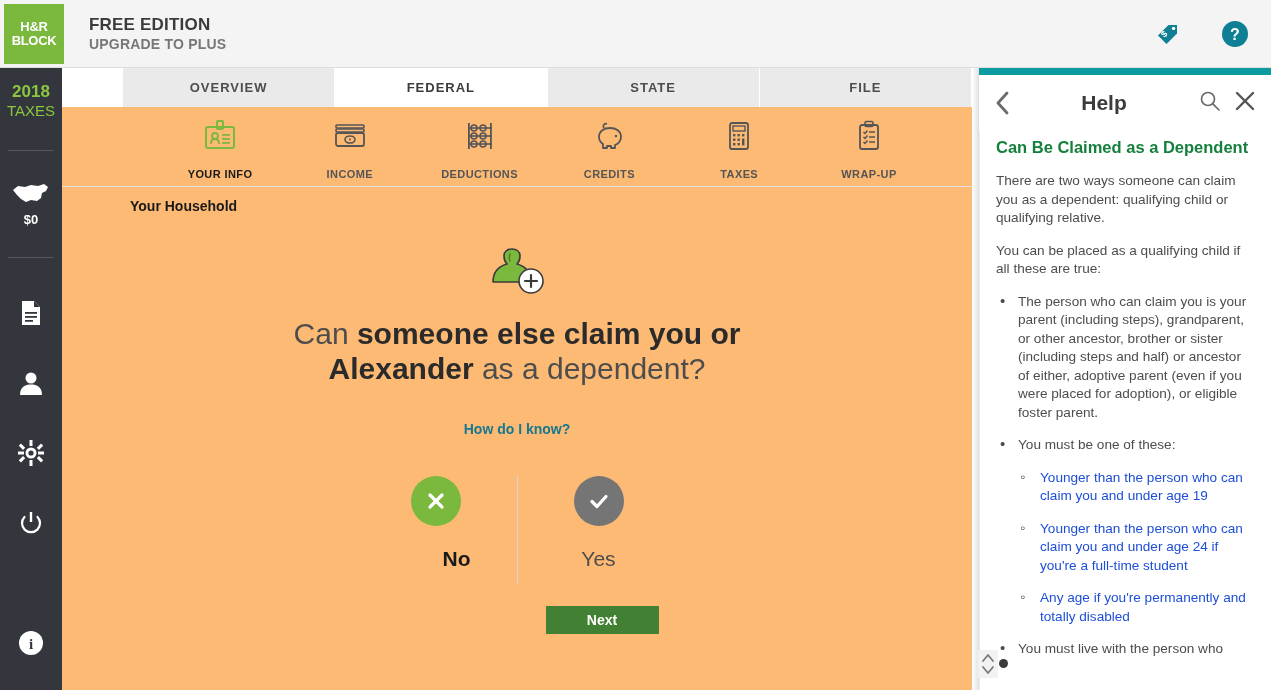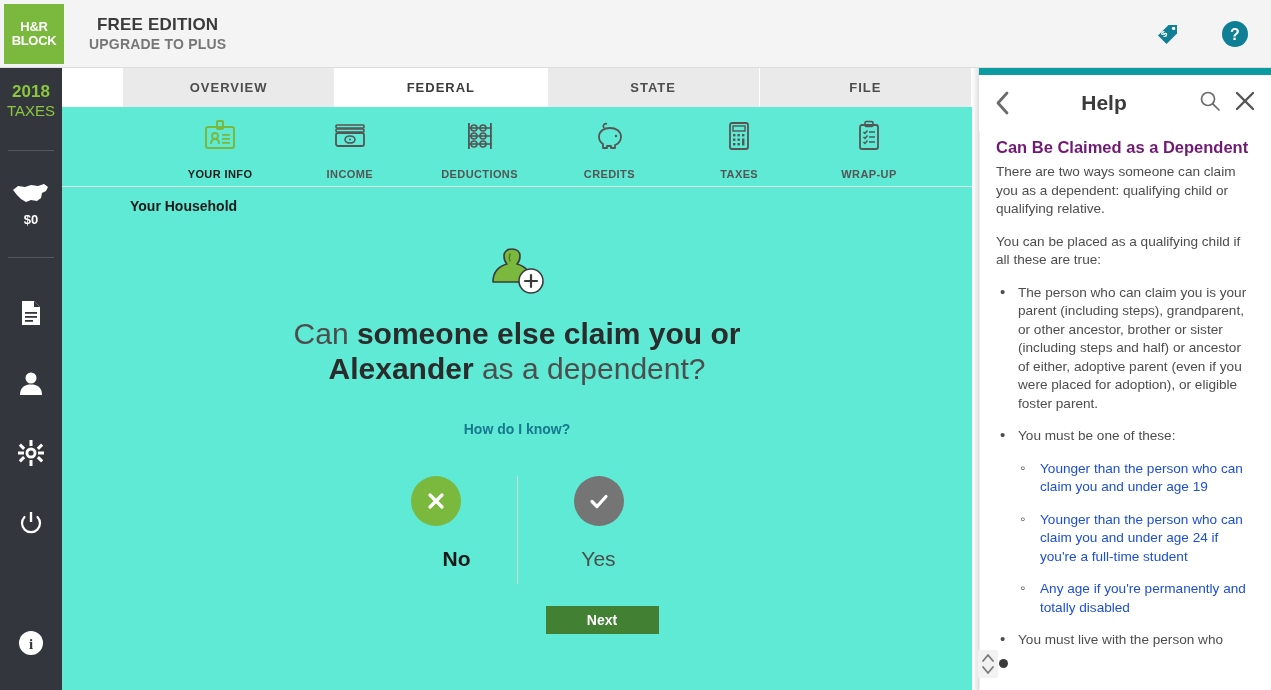--- a/index.html
+++ b/index.html
@@ -8,21 +8,21 @@
     font-family: "Liberation Sans", sans-serif;
     overflow: hidden;
     background: #ffffff;
   }
   #app { position: relative; width: 1271px; height: 690px; }
 
   
   .header {
     position: absolute; top: 0; left: 0; width: 1271px; height: 68px;
     background: #f4f4f4; border-bottom: 1px solid #dcdcdc;
-    display: flex; align-items: center; text-align: center;
+    display: flex; align-items: center;
   }
   .logo {
     width: 60px; height: 60px; margin-left: 4px;
     background: #7ab83e; color: #ffffff;
     display: flex; flex-direction: column; align-items: center; justify-content: center;
     font-weight: bold; font-size: 13px; line-height: 14px; letter-spacing: -0.3px;
   }
   .logo span { display: block; }
   .edition { margin-left: 25px; }
   .edition .free {
@@ -53,21 +53,21 @@
   }
   .side-icon {
     width: 62px; height: 50px; display: flex; align-items: center; justify-content: center;
     cursor: pointer;
   }
   .side-bottom { margin-top: auto; margin-bottom: 22px; }
 
   
   .main {
     position: absolute; top: 68px; left: 62px; width: 910px; height: 622px;
-    background: #5eead4; overflow: hidden;
+    background: #fdba74; overflow: hidden;
   }
   .tabs { display: flex; height: 39px; padding-left: 61px; background: #ffffff; }
   .tab {
     flex: 1; display: flex; align-items: center; justify-content: center;
     background: #eaeaea; color: #4d4d4d; font-size: 13px; font-weight: bold;
     letter-spacing: 1px; cursor: pointer; border-right: 1px solid #ffffff;
   }
   .tab.active { background: #ffffff; color: #3b3b3b; }
 
   .subnav {
@@ -142,21 +142,21 @@
   .help-title {
     flex: 1; text-align: center; font-size: 21px; font-weight: bold; color: #3b3b3b;
     margin-left: -6px;
   }
   .help-actions { display: flex; align-items: center; gap: 12px; }
   .help-body {
     padding: 6px 16px 0 16px; height: 558px; overflow: hidden;
     border-left: 1px solid #ececec;
   }
   .help-h1 {
-    font-size: 16.5px; font-weight: bold; color: #701a75; line-height: 21px; margin-bottom: 5px;
+    font-size: 16.5px; font-weight: bold; color: #15803d; line-height: 21px; margin-bottom: 14px;
   }
   .help-p {
     font-size: 13.6px; color: #4d4d4d; line-height: 18.5px; margin-bottom: 14px;
   }
   ul.help-list { list-style: none; margin: 0 0 6px 0; padding: 0; }
   ul.help-list > li {
     font-size: 13.6px; color: #4d4d4d; line-height: 18.5px;
     position: relative; padding-left: 22px; margin-bottom: 14px;
   }
   ul.help-list > li::before {

